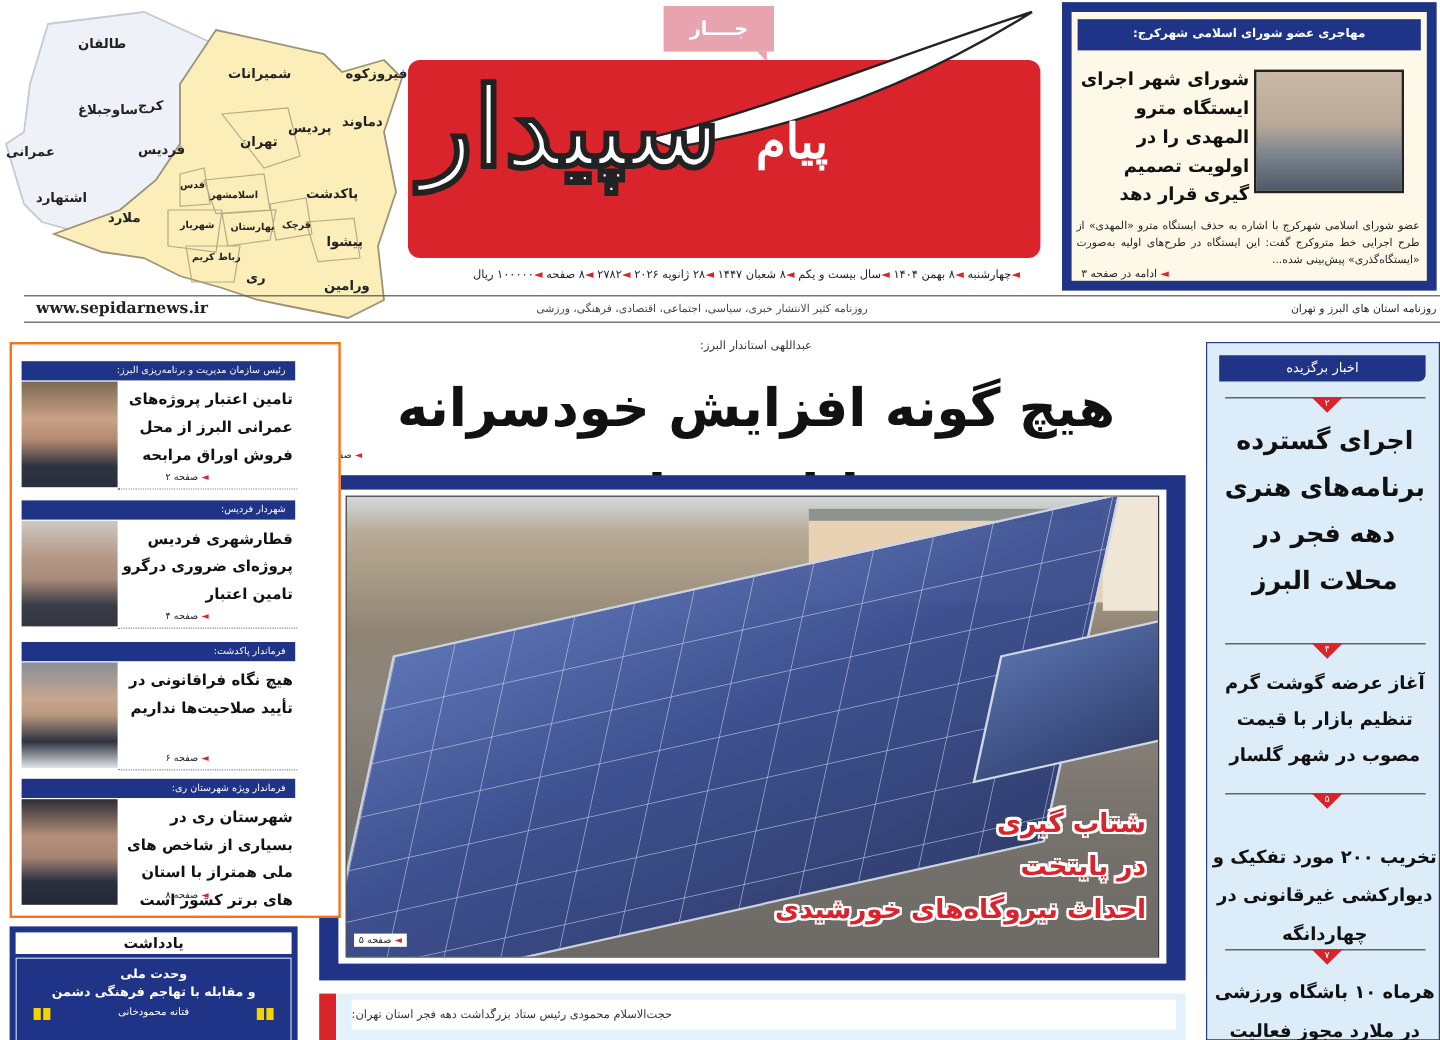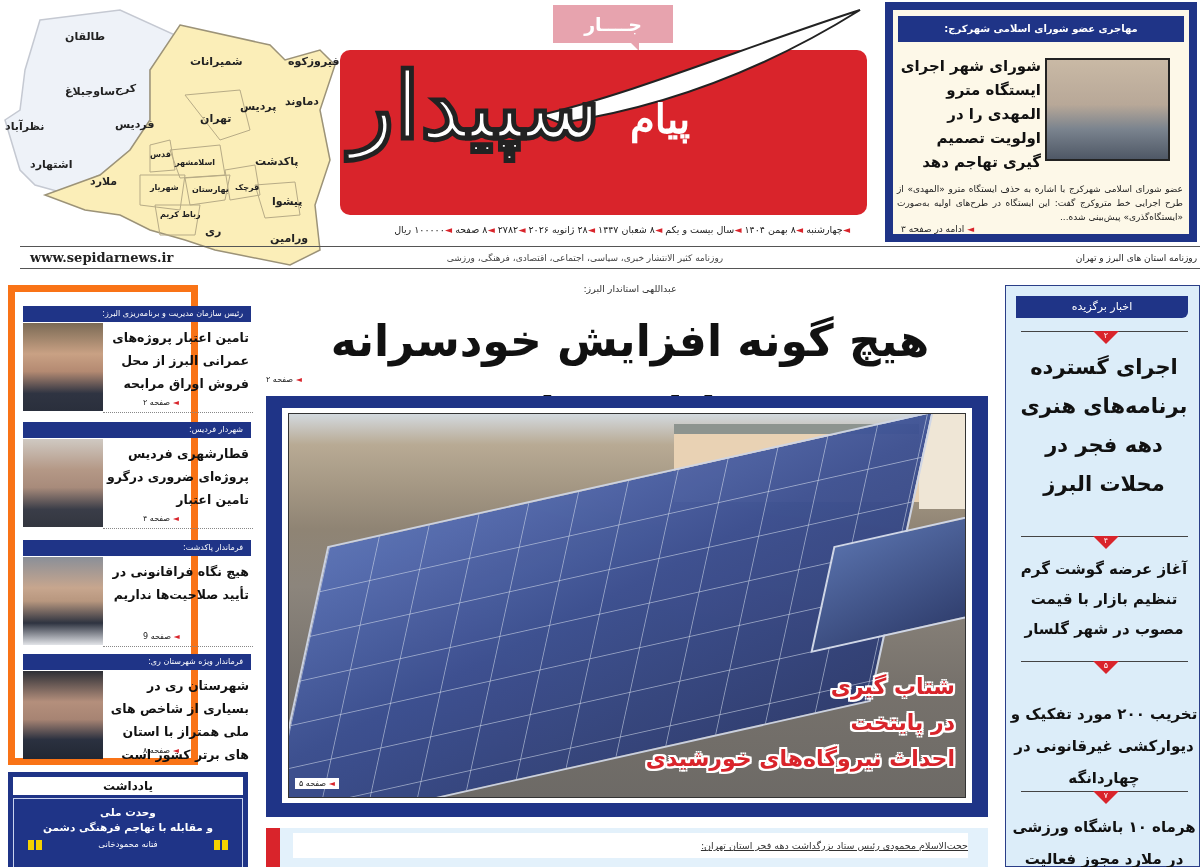--- a/index.html
+++ b/index.html
@@ -5,21 +5,21 @@
   * { box-sizing: border-box; margin: 0; padding: 0; }
   body { width: 1200px; height: 867px; overflow: hidden; background: #ffffff; font-family: "DejaVu Sans", sans-serif; position: relative; direction: ltr; }
   .abs { position: absolute; }
 
   
   #map { left: 0; top: 0; width: 340px; height: 270px; }
   .map-label { position: absolute; font-weight: bold; color: #222; font-size: 11px; direction: rtl; white-space: nowrap; }
   .map-label.sm { font-size: 8px; }
 
   
-  #logo-badge { left: 553px; top: 5px; width: 120px; height: 38px; background: #e7a3ae; color: #fff; font-weight: bold; font-size: 19px; text-align: center; line-height: 38px; direction: rtl; }
+  #logo-badge { left: 553px; top: 5px; width: 92px; height: 38px; background: #e7a3ae; color: #fff; font-weight: bold; font-size: 16px; text-align: center; line-height: 38px; direction: rtl; }
   #logo-badge::after { content: ""; position: absolute; left: 78px; top: 38px; border-left: 8px solid transparent; border-top: 8px solid #e7a3ae; }
   #masthead { left: 340px; top: 50px; width: 527px; height: 165px; background: #d9242b; border-radius: 10px; overflow: visible; }
   #logo-main { position: absolute; left: 10px; top: 2px; font-size: 92px; font-weight: bold; color: #fff; direction: rtl; font-family: "DejaVu Serif", serif; letter-spacing: -2px; -webkit-text-stroke: 2px #222; }
   #logo-sub { position: absolute; left: 290px; top: 45px; font-size: 40px; font-weight: bold; color: #fff; direction: rtl; font-family: "DejaVu Serif", serif; }
   #logo-swoosh { position: absolute; left: 190px; top: -45px; width: 340px; height: 120px; }
   #dateline { left: 345px; top: 224px; width: 505px; font-size: 9.5px; color: #222; direction: rtl; text-align: right; white-space: nowrap; }
   #dateline .tri { color: #d9242b; }
 
   
   #top-box { left: 885px; top: 2px; width: 312px; height: 240px; border: 4px solid #1f3487; background: #1f3487; padding: 4px; }
@@ -51,24 +51,24 @@
   #panel-grid { position: absolute; inset: 0; background-image: linear-gradient(90deg, rgba(220,230,245,.55) 1px, transparent 1px), linear-gradient(0deg, rgba(220,230,245,.55) 1px, transparent 1px); background-size: 46px 46px; }
   #panel-right { position: absolute; left: 540px; top: 110px; width: 170px; height: 110px; background: linear-gradient(160deg,#566ea8,#2f3d6c); transform: skewX(-25deg) rotate(-14deg); border: 2px solid #cfd6e6; }
   #building { position: absolute; left: 385px; top: 10px; width: 250px; height: 78px; background: #e9d2b4; border-top: 10px solid #8d948f; }
   #building2 { position: absolute; left: 630px; top: -5px; width: 70px; height: 100px; background: #efe6d6; }
   #photo-caption { position: absolute; right: 10px; top: 255px; text-align: right; direction: rtl; color: #d9242b; font-weight: bold; font-size: 22px; line-height: 36px; text-shadow: 2px 0 #fff, -2px 0 #fff, 0 2px #fff, 0 -2px #fff, 2px 2px #fff, -2px -2px #fff, 2px -2px #fff, -2px 2px #fff; }
   #photo-page { position: absolute; left: 6px; bottom: 8px; background: #fff; font-size: 8px; padding: 1px 4px; direction: rtl; color: #222; }
 
   
   #bottom-strip { left: 266px; top: 828px; width: 722px; height: 39px; background: #e3f1fb; }
   #bottom-strip .red { position: absolute; left: 0; top: 0; width: 14px; height: 39px; background: #d9242b; }
-  #bottom-strip .white { position: absolute; left: 27px; top: 5px; right: 20px; height: 25px; background: #fff; font-size: 9.5px; color: #333; text-align: right; line-height: 25px; direction: rtl; text-decoration: underline; }
-
-  
-  #left-col { left: 8px; top: 285px; width: 190px; height: 480px; border: 7px solid #f97316; background: #fff; }
+  #bottom-strip .white { position: absolute; left: 27px; top: 5px; right: 8px; height: 25px; background: #fff; font-size: 9.5px; color: #333; text-align: left; line-height: 25px; direction: rtl; }
+
+  
+  #left-col { left: 8px; top: 285px; width: 276px; height: 480px; border: 2px solid #f97316; background: #fff; }
   .left-item { position: absolute; left: 8px; width: 228px; }
   .left-kicker { position: absolute; left: 0; top: 0; width: 228px; height: 16px; background: #1f3487; color: #fff; font-size: 8px; line-height: 16px; text-align: right; padding-right: 8px; direction: rtl; }
   .left-photo { position: absolute; left: 0; top: 17px; width: 80px; height: 88px; }
   .left-title { position: absolute; left: 84px; top: 20px; width: 142px; font-size: 12.5px; font-weight: bold; line-height: 23px; color: #111; direction: rtl; text-align: right; }
   .left-page { position: absolute; left: 120px; top: 92px; font-size: 8px; color: #222; direction: rtl; }
   .left-sep { position: absolute; left: 80px; top: 106px; width: 150px; border-top: 1px dotted #888; }
 
   
   #note-box { left: 8px; top: 772px; width: 240px; height: 95px; background: #1f3487; padding: 5px; }
   #note-head { background: #fff; height: 18px; font-size: 12px; font-weight: bold; text-align: center; line-height: 18px; color: #111; direction: rtl; }
@@ -92,21 +92,21 @@
 <div id="map" class="abs">
   <svg width="340" height="270" style="position:absolute;left:0;top:0">
     <path d="M40 20 L120 10 L175 35 L150 70 L150 120 L130 150 L100 175 L60 192 L35 185 L20 170 L5 120 L20 110 L25 70 Z" fill="#eef2f8" stroke="#c5c9d2" stroke-width="1.5"></path>
     <path d="M180 25 L270 45 L285 60 L320 50 L335 65 L320 110 L330 160 L315 205 L320 250 L290 265 L240 255 L215 250 L185 240 L150 230 L120 215 L85 210 L45 195 L100 175 L130 150 L150 120 L150 70 Z" fill="#fbeeb8" stroke="#9c9378" stroke-width="1.5"></path>
     <path d="M185 95 L240 90 L250 130 L220 140 Z M150 145 L170 140 L175 170 L150 172 Z M170 150 L220 145 L225 175 L180 178 Z M140 175 L185 175 L180 210 L140 205 Z M185 178 L230 175 L225 200 L190 205 Z M225 170 L255 165 L260 195 L230 200 Z M155 205 L200 205 L195 235 L160 235 Z M255 185 L295 182 L300 215 L265 218 Z" fill="none" stroke="#b7ab86" stroke-width="1"></path>
   </svg>
   <div id="map-labels">
       <div class="map-label" style="left: 65px; top: 30px;">طالقان</div>
       <div class="map-label" style="left: 65px; top: 85px;">ساوجبلاغ</div>
       <div class="map-label" style="left: 115px; top: 82px;">کرج</div>
-      <div class="map-label" style="left: 5px; top: 120px;">نظرآباد</div>
+      <div class="map-label" style="left: 5px; top: 120px;">عمرانی</div>
       <div class="map-label" style="left: 115px; top: 118px;">فردیس</div>
       <div class="map-label" style="left: 30px; top: 158px;">اشتهارد</div>
       <div class="map-label" style="left: 190px; top: 55px;">شمیرانات</div>
       <div class="map-label" style="left: 288px; top: 55px;">فیروزکوه</div>
       <div class="map-label" style="left: 285px; top: 95px;">دماوند</div>
       <div class="map-label" style="left: 240px; top: 100px;">پردیس</div>
       <div class="map-label" style="left: 200px; top: 112px;">تهران</div>
       <div class="map-label" style="left: 255px; top: 155px;">پاکدشت</div>
       <div class="map-label" style="left: 90px; top: 175px;">ملارد</div>
       <div class="map-label sm" style="left: 150px; top: 150px;">قدس</div>
@@ -128,21 +128,21 @@
   </svg>
   <div id="logo-main">سپیدار</div>
   <div id="logo-sub">پیام</div>
 </div>
 <div id="dateline" class="abs"><span class="tri">◄</span><span>چهارشنبه </span><span class="tri">◄</span><span>۸ بهمن ۱۴۰۴ </span><span class="tri">◄</span><span>سال بیست و یکم </span><span class="tri">◄</span><span>۸ شعبان ۱۴۴۷ </span><span class="tri">◄</span><span>۲۸ ژانویه ۲۰۲۶ </span><span class="tri">◄</span><span>۲۷۸۲ </span><span class="tri">◄</span><span>۸ صفحه </span><span class="tri">◄</span><span>۱۰۰۰۰۰ ریال </span></div>
 
 <div id="top-box" class="abs">
   <div class="inner">
     <div id="top-box-kicker">مهاجری عضو شورای اسلامی شهرکرج:</div>
     <div id="top-box-photo"></div>
-    <div id="top-box-title">شورای شهر اجرای ایستگاه مترو المهدی را در اولویت تصمیم گیری تهاجم دهد</div>
+    <div id="top-box-title">شورای شهر اجرای ایستگاه مترو المهدی را در اولویت تصمیم گیری قرار دهد</div>
     <div id="top-box-body">عضو شورای اسلامی شهرکرج با اشاره به حذف ایستگاه مترو «المهدی» از طرح اجرایی خط متروکرج گفت: این ایستگاه در طرح‌های اولیه به‌صورت «ایستگاه‌گذری» پیش‌بینی شده...</div>
     <div id="top-box-more"><span class="red-tri">◄ </span><span>ادامه در صفحه ۳</span></div>
   </div>
 </div>
 
 <div class="hr" style="left:20px;top:246px;width:1180px;"></div>
 <div class="hr" style="left:20px;top:268px;width:1180px;"></div>
 <div id="website" class="abs">www.sepidarnews.ir</div>
 <div id="tagline" class="abs">روزنامه کثیر الانتشار خبری، سیاسی، اجتماعی، اقتصادی، فرهنگی، ورزشی</div>
 <div id="region-tag" class="abs">روزنامه استان های البرز و تهران</div>
@@ -187,21 +187,21 @@
     <div class="left-kicker">شهردار فردیس:</div>
     <div class="left-photo" style="background:linear-gradient(180deg,#cfc9c2 0%,#b49886 35%,#a88b7b 55%,#3a3d48 80%,#33363f 100%)"></div>
     <div class="left-title">قطارشهری فردیس پروژه‌ای ضروری درگرو تامین اعتبار</div>
     <div class="left-page"><span class="red-tri">◄ </span><span>صفحه ۴</span></div>
     <div class="left-sep"></div>
   </div>
   <div class="left-item" style="top:248px">
     <div class="left-kicker">فرماندار پاکدشت:</div>
     <div class="left-photo" style="background:linear-gradient(180deg,#8a8f98 0%,#c7a68e 35%,#b8977f 50%,#2e3340 75%,#e2e4e8 100%)"></div>
     <div class="left-title">هیچ نگاه فراقانونی در تأیید صلاحیت‌ها نداریم</div>
-    <div class="left-page"><span class="red-tri">◄ </span><span>صفحه 9</span></div>
+    <div class="left-page"><span class="red-tri">◄ </span><span>صفحه ۶</span></div>
     <div class="left-sep"></div>
   </div>
   <div class="left-item" style="top:362px">
     <div class="left-kicker">فرماندار ویژه شهرستان ری:</div>
     <div class="left-photo" style="background:linear-gradient(180deg,#2d2f36 0%,#b48f7c 35%,#a78473 55%,#2b3140 78%,#222733 100%)"></div>
     <div class="left-title">شهرستان ری در بسیاری از شاخص های ملی همتراز با استان های برتر کشور است</div>
     <div class="left-page"><span class="red-tri">◄ </span><span>صفحه ۸</span></div>
   </div>
 </div>
 

